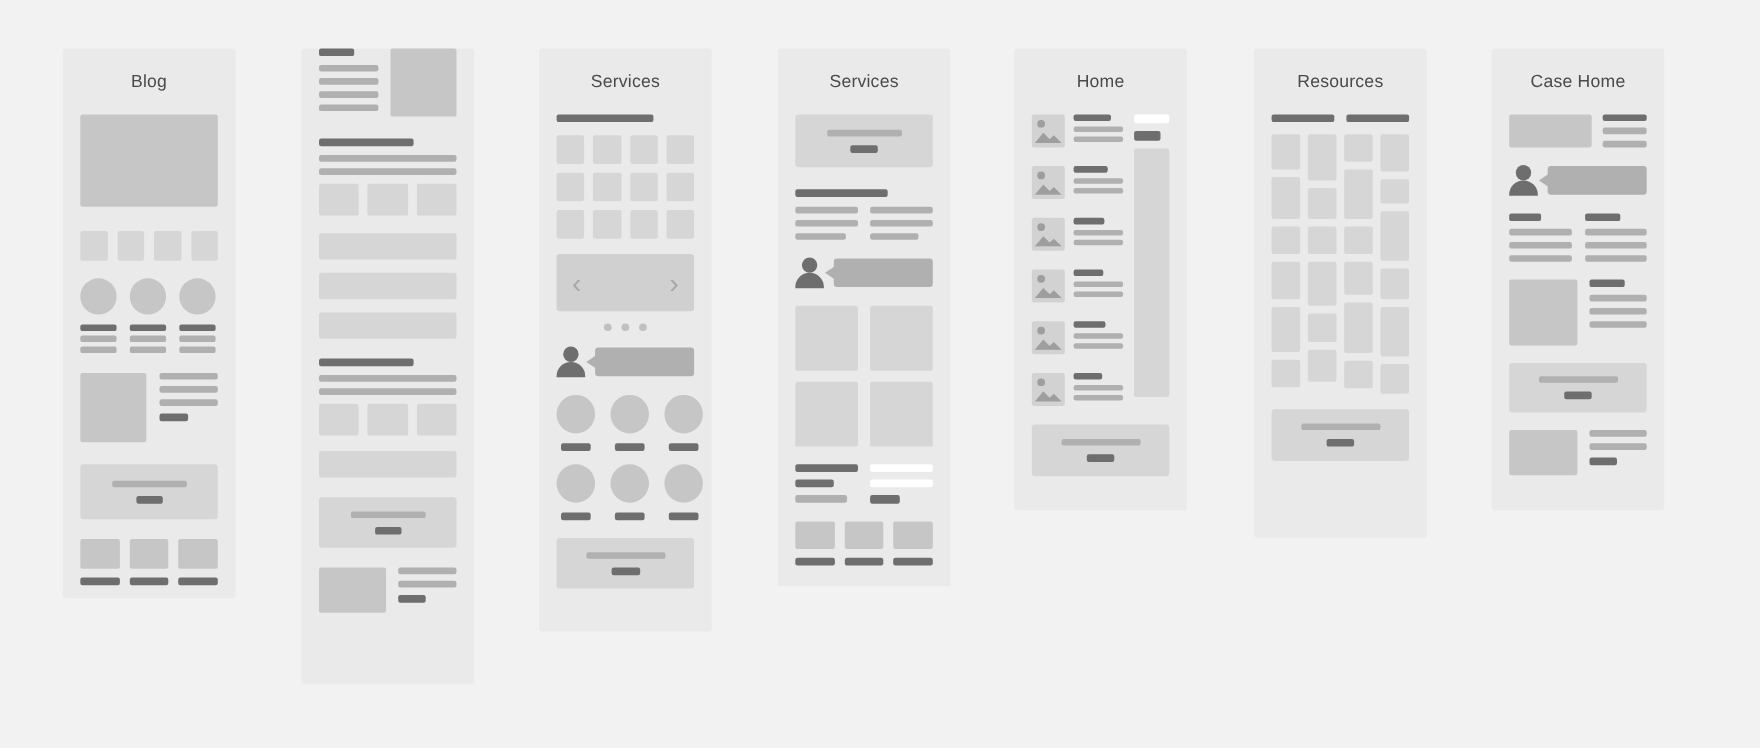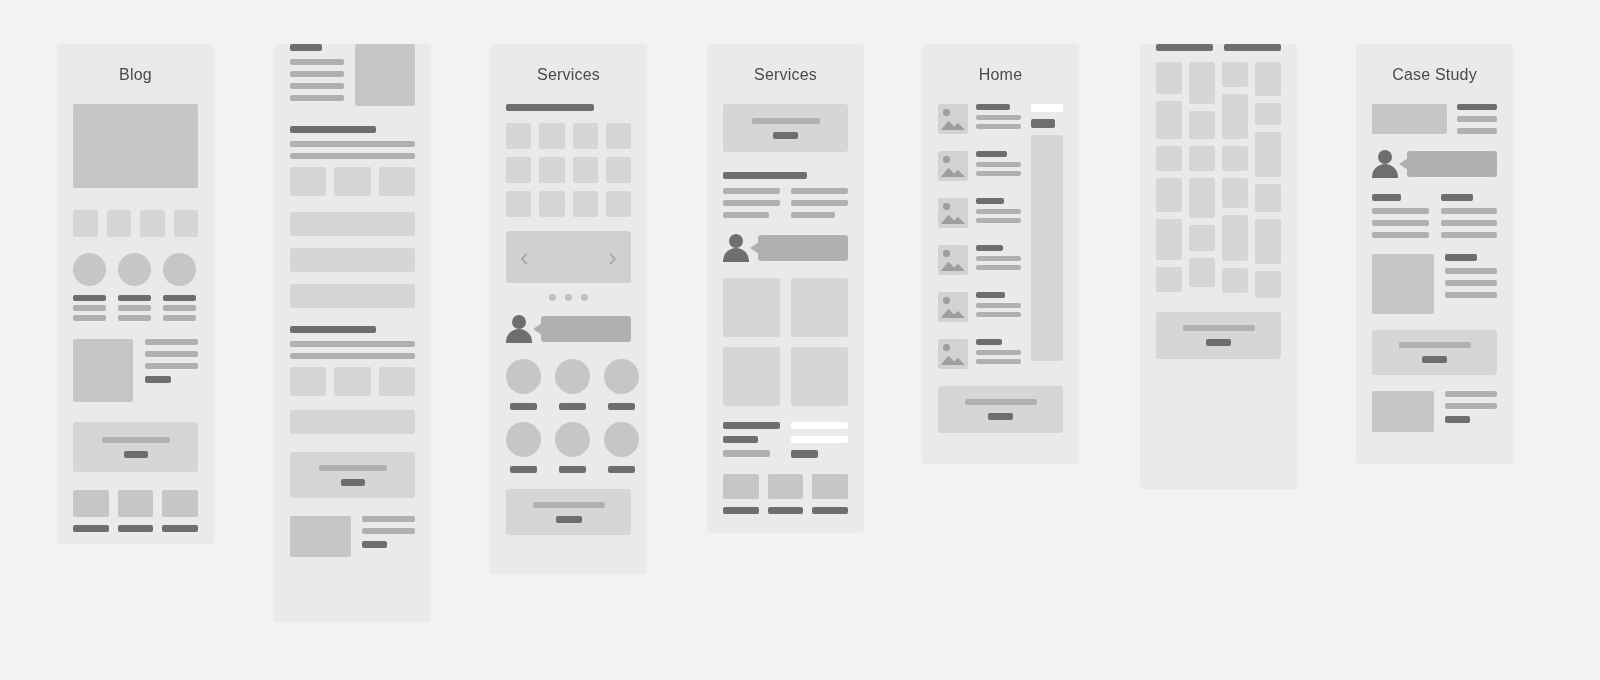--- a/index.html
+++ b/index.html
@@ -414,20 +414,21 @@
       </div>
     </div>
 
     <div class="cta" style="height:47px;margin-top:17px;">
       <div class="bar g3" style="height:6px;width:72px;"></div>
       <div class="bar g4" style="height:7px;width:25px;margin-top:8px;"></div>
     </div>
   </div>
 
   <div class="panel" style="left:1140px;top:44px;width:157px;height:445px;">
+    <div class="panel-title">Resources</div>
 
     <div class="row" style="gap:11px;">
       <div class="bar g4" style="flex:1;height:7px;"></div>
       <div class="bar g4" style="flex:1;height:7px;"></div>
     </div>
 
     <div class="row" style="gap:7px;margin-top:11px;">
       <div class="stack" style="flex:1;gap:7px;">
         <div class="bar g2" style="height:32px;"></div>
         <div class="bar g2" style="height:38px;"></div>
@@ -462,21 +463,21 @@
       </div>
     </div>
 
     <div class="cta" style="height:47px;margin-top:14px;">
       <div class="bar g3" style="height:6px;width:72px;"></div>
       <div class="bar g4" style="height:7px;width:25px;margin-top:8px;"></div>
     </div>
   </div>
 
   <div class="panel" style="left:1356px;top:44px;width:157px;height:420px;">
-    <div class="panel-title">Case Study</div>
+    <div class="panel-title">Case Home</div>
 
     <div class="row" style="gap:10px;">
       <div class="bar g1" style="width:75px;height:30px;"></div>
       <div class="stack" style="flex:1;">
         <div class="bar g4" style="height:6px;"></div>
         <div class="bar g3" style="height:6px;margin-top:6px;"></div>
         <div class="bar g3" style="height:6px;margin-top:6px;"></div>
       </div>
     </div>
 

